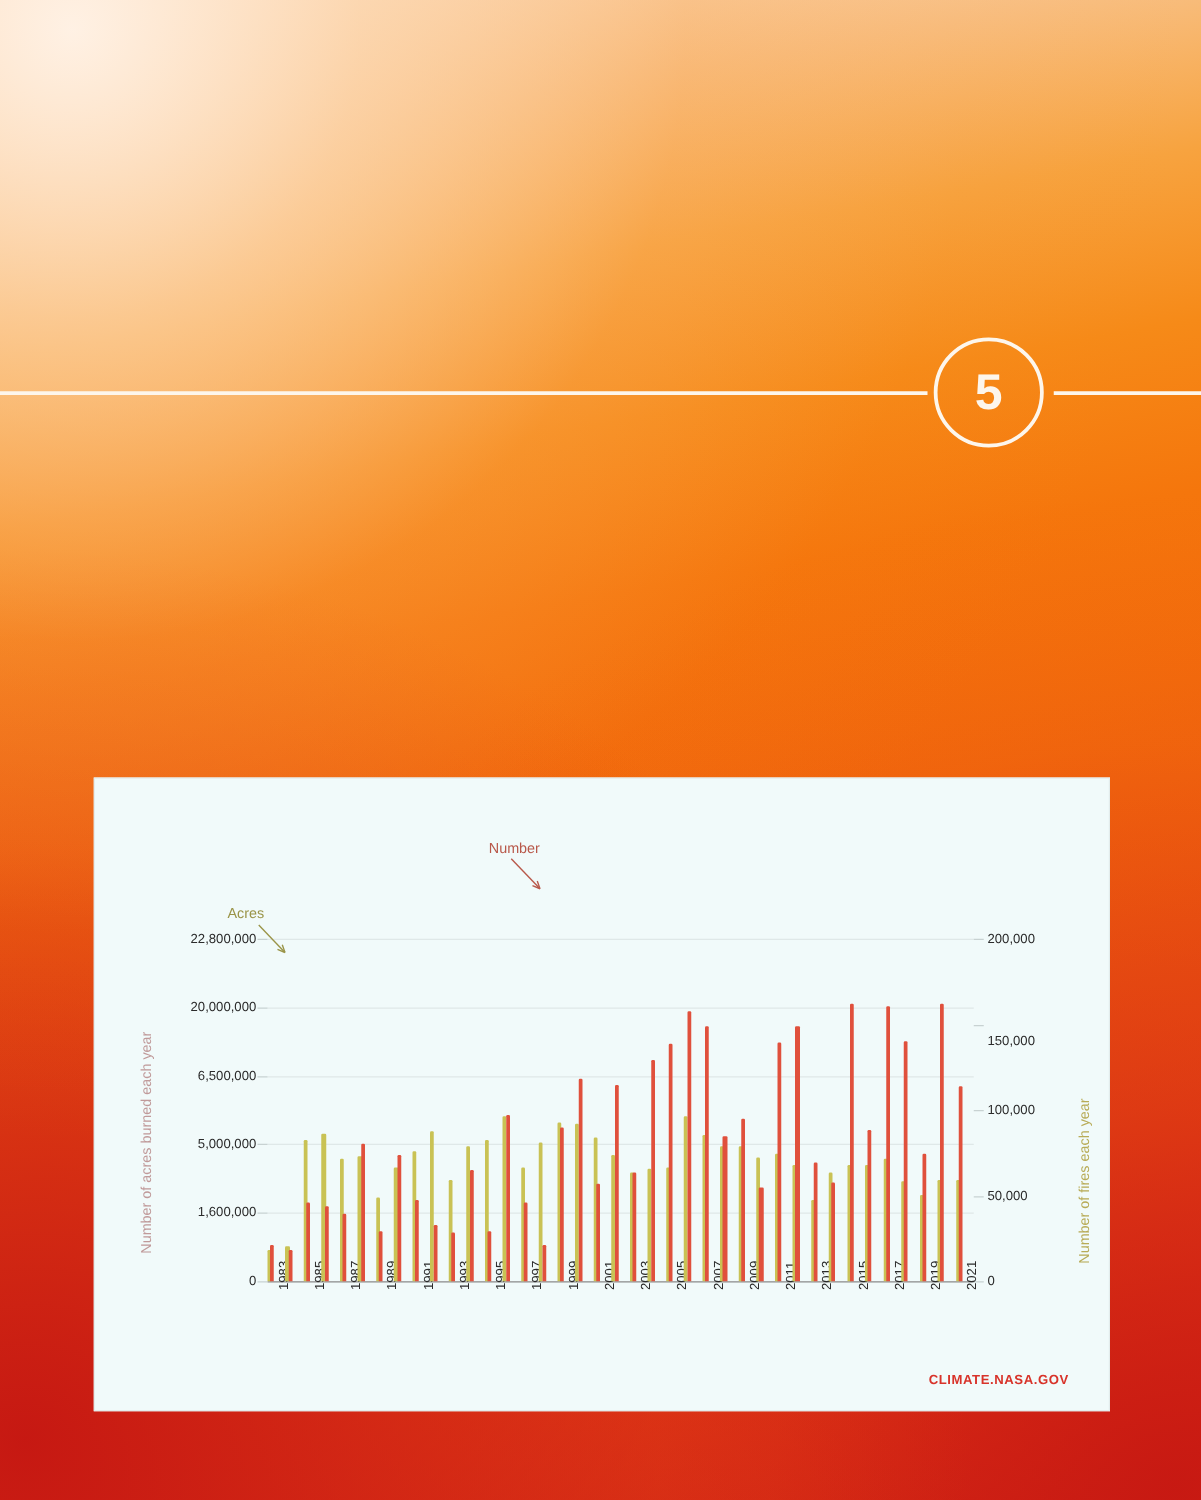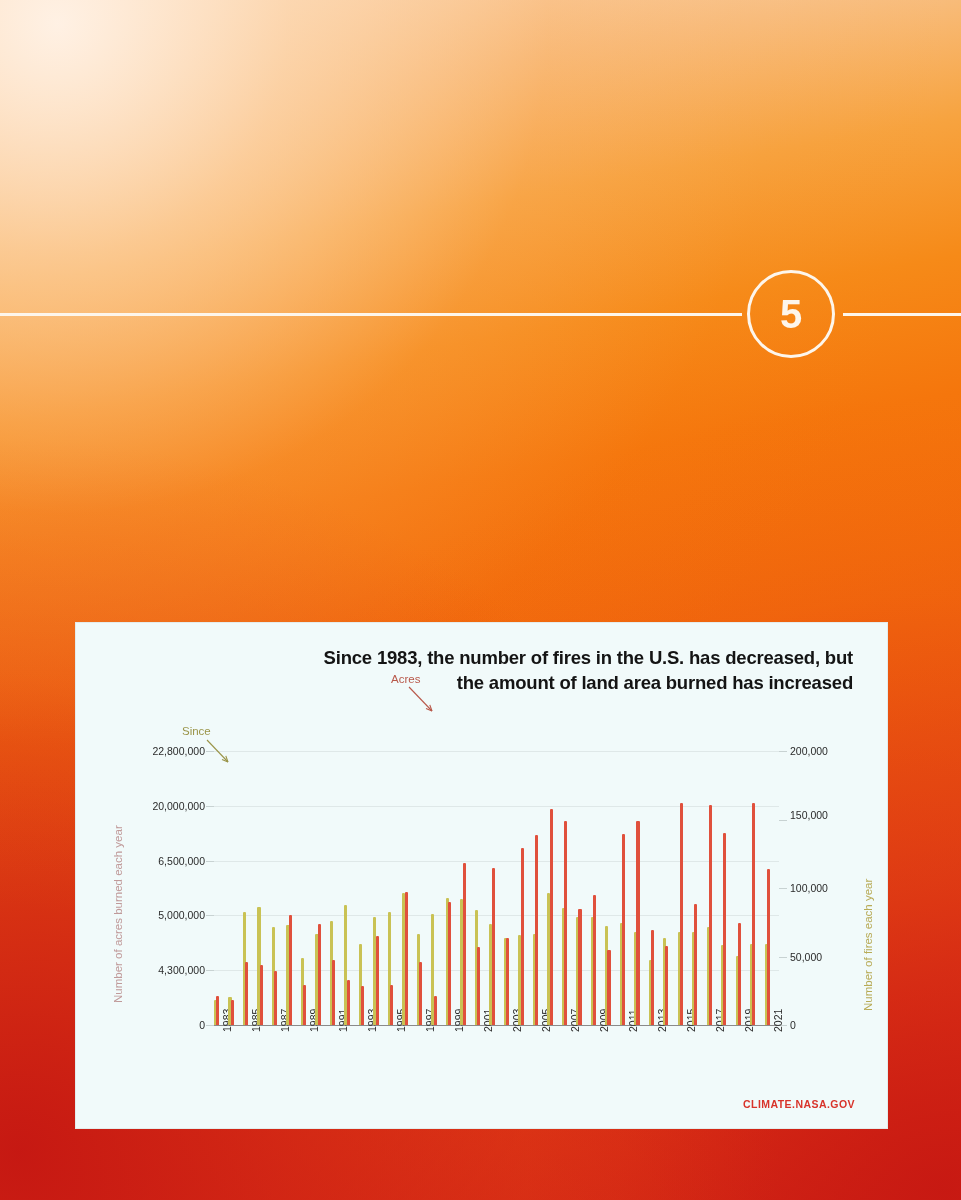--- a/index.html
+++ b/index.html
@@ -171,51 +171,50 @@
 <div id="poster">
 
   <div id="divider-row">
     <div class="rule" id="rule-left"></div>
     <div class="rule" id="rule-right"></div>
   </div>
   <div id="badge">5</div>
 
 
   <div id="card">
-    <div id="chart-title">Since 1983, the number of fires in the U.S. has decreased, but the amount of land area burned has increased</div>
 
     <div class="axis-title" id="ytitle-left">Number of acres burned each year</div>
     <div class="axis-title" id="ytitle-right">Number of fires each year</div>
 
     <div id="plot">
         <div class="gridline zero" style="top: 274px;"></div>
         <div class="ytick left" style="top: 269px;">0</div>
         <div class="ytick-dash" style="top: 274px; left: -8px;"></div>
         <div class="gridline" style="top: 219.2px;"></div>
-        <div class="ytick left" style="top: 214.2px;">4,300,000</div>
+        <div class="ytick left" style="top: 214.2px;">1,600,000</div>
         <div class="ytick-dash" style="top: 219.2px; left: -8px;"></div>
         <div class="gridline" style="top: 164.4px;"></div>
         <div class="ytick left" style="top: 159.4px; text-align: right;">5,000,000</div>
         <div class="ytick-dash" style="top: 164.4px; left: -8px;"></div>
         <div class="gridline" style="top: 109.6px;"></div>
         <div class="ytick left" style="top: 104.6px;">6,500,000</div>
         <div class="ytick-dash" style="top: 109.6px; left: -8px;"></div>
         <div class="gridline" style="top: 54.8px;"></div>
         <div class="ytick left" style="top: 49.8px;">20,000,000</div>
         <div class="ytick-dash" style="top: 54.8px; left: -8px;"></div>
         <div class="gridline" style="top: 0px;"></div>
         <div class="ytick left" style="top: -5px;">22,800,000</div>
         <div class="ytick-dash" style="top: 0px; left: -8px;"></div>
         <div class="ytick right" style="top: 269px;">0</div>
         <div class="ytick-dash" style="top: 274px; left: 565px;"></div>
         <div class="ytick right" style="top: 200.5px;">50,000</div>
         <div class="ytick-dash" style="top: 205.5px; left: 565px;"></div>
         <div class="ytick right" style="top: 132px;">100,000</div>
         <div class="ytick-dash" style="top: 137px; left: 565px;"></div>
-        <div class="ytick right" style="top: 59px;">150,000</div>
+        <div class="ytick right" style="top: 77px;">150,000</div>
         <div class="ytick-dash" style="top: 68.5px; left: 565px;"></div>
         <div class="ytick right" style="top: -5px;">200,000</div>
         <div class="ytick-dash" style="top: 0px; left: 565px;"></div>
         <div class="yeargroup" style="left: 0px; width: 14.4872px;">
           <div class="bar fires" style="height: 24.9737px;"></div>
           <div class="bar acres" style="height: 29.0148px;"></div>
           <div class="xlabel" style="left: 8px;">1983</div>
         </div>
         <div class="yeargroup" style="left: 14.4872px; width: 14.4872px;">
           <div class="bar fires" style="height: 28.0754px;"></div>
@@ -384,22 +383,22 @@
           <div class="bar acres" style="height: 221.882px;"></div>
         </div>
         <div class="yeargroup" style="left: 550.513px; width: 14.4872px;">
           <div class="bar fires" style="height: 80.8094px;"></div>
           <div class="bar acres" style="height: 156.194px;"></div>
           <div class="xlabel" style="left: 8px;">2021</div>
         </div>
       </div>
 
 
-    <div class="annot" id="annot-fires">Since</div>
-    <div class="annot" id="annot-acres">Acres</div>
+    <div class="annot" id="annot-fires">Acres</div>
+    <div class="annot" id="annot-acres">Number</div>
 
     <div id="source">CLIMATE.NASA.GOV</div>
   <svg class="annot-arrow" width="33" height="34" style="left: 125px; top: 111px;">
         <line x1="6" y1="6" x2="27" y2="28" stroke="#9a9448" stroke-width="1.1"></line>
         <path d="M 27 28 L 20.98475991035674 25.53689491414829
        M 27 28 L 24.819185107597495 21.876761771327573" stroke="#9a9448" stroke-width="1.1" fill="none"></path>
       </svg>
       <svg class="annot-arrow" width="35" height="36" style="left: 327px; top: 58px;">
         <line x1="6" y1="6" x2="29" y2="30" stroke="#b8584a" stroke-width="1.1"></line>
         <path d="M 29 30 L 22.97989907852418 27.54879929519307

